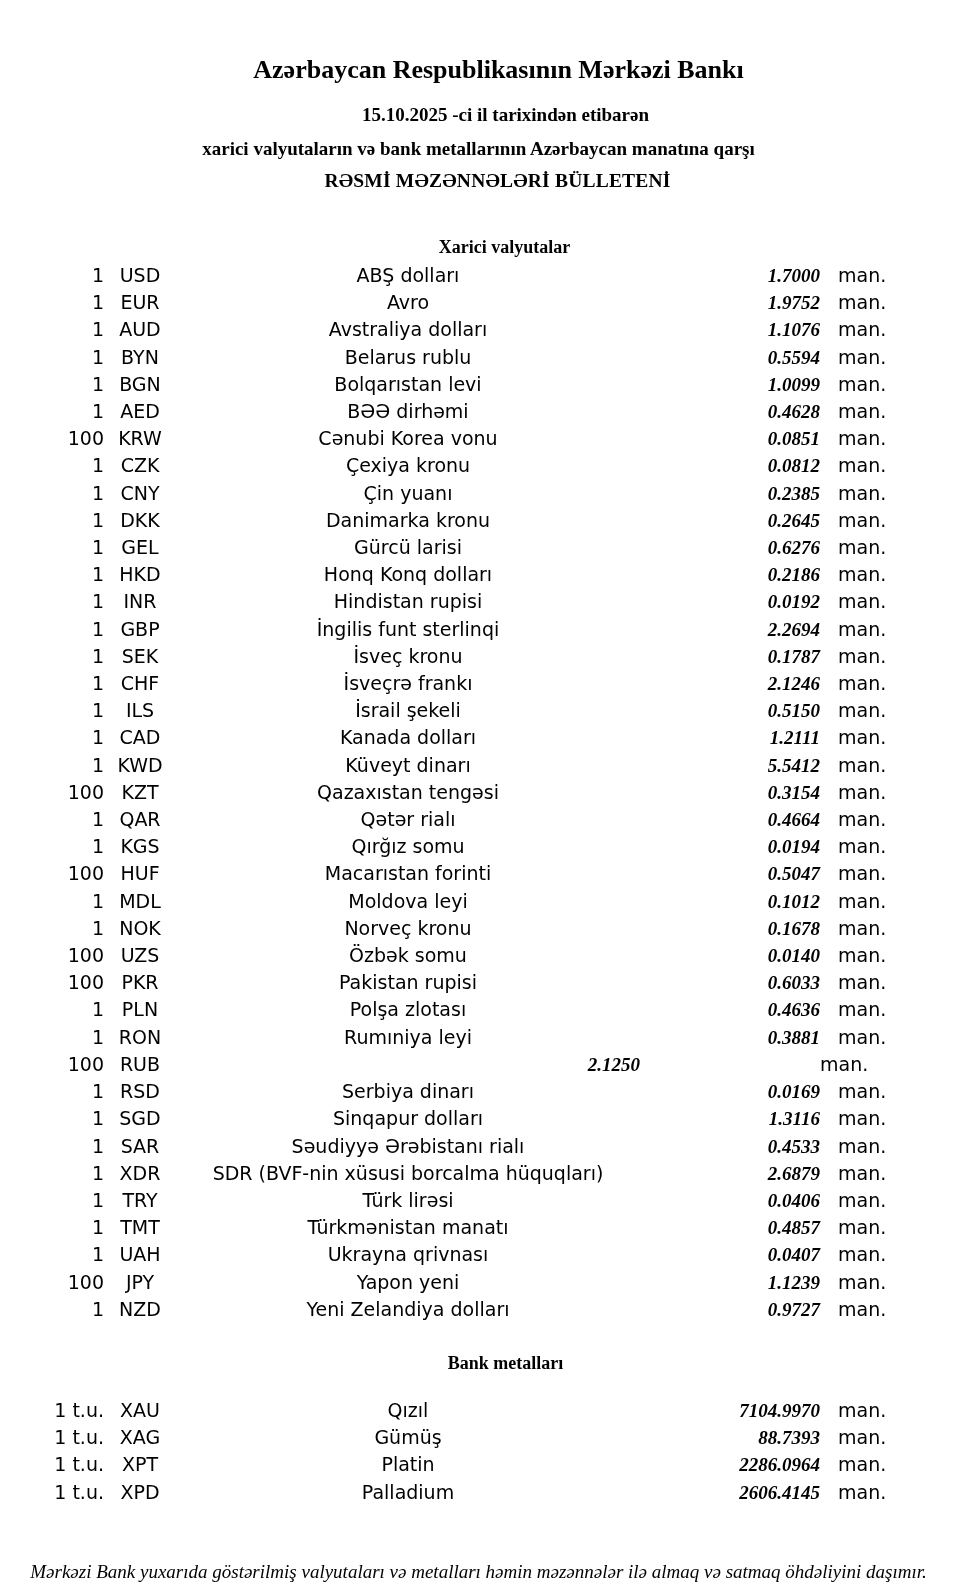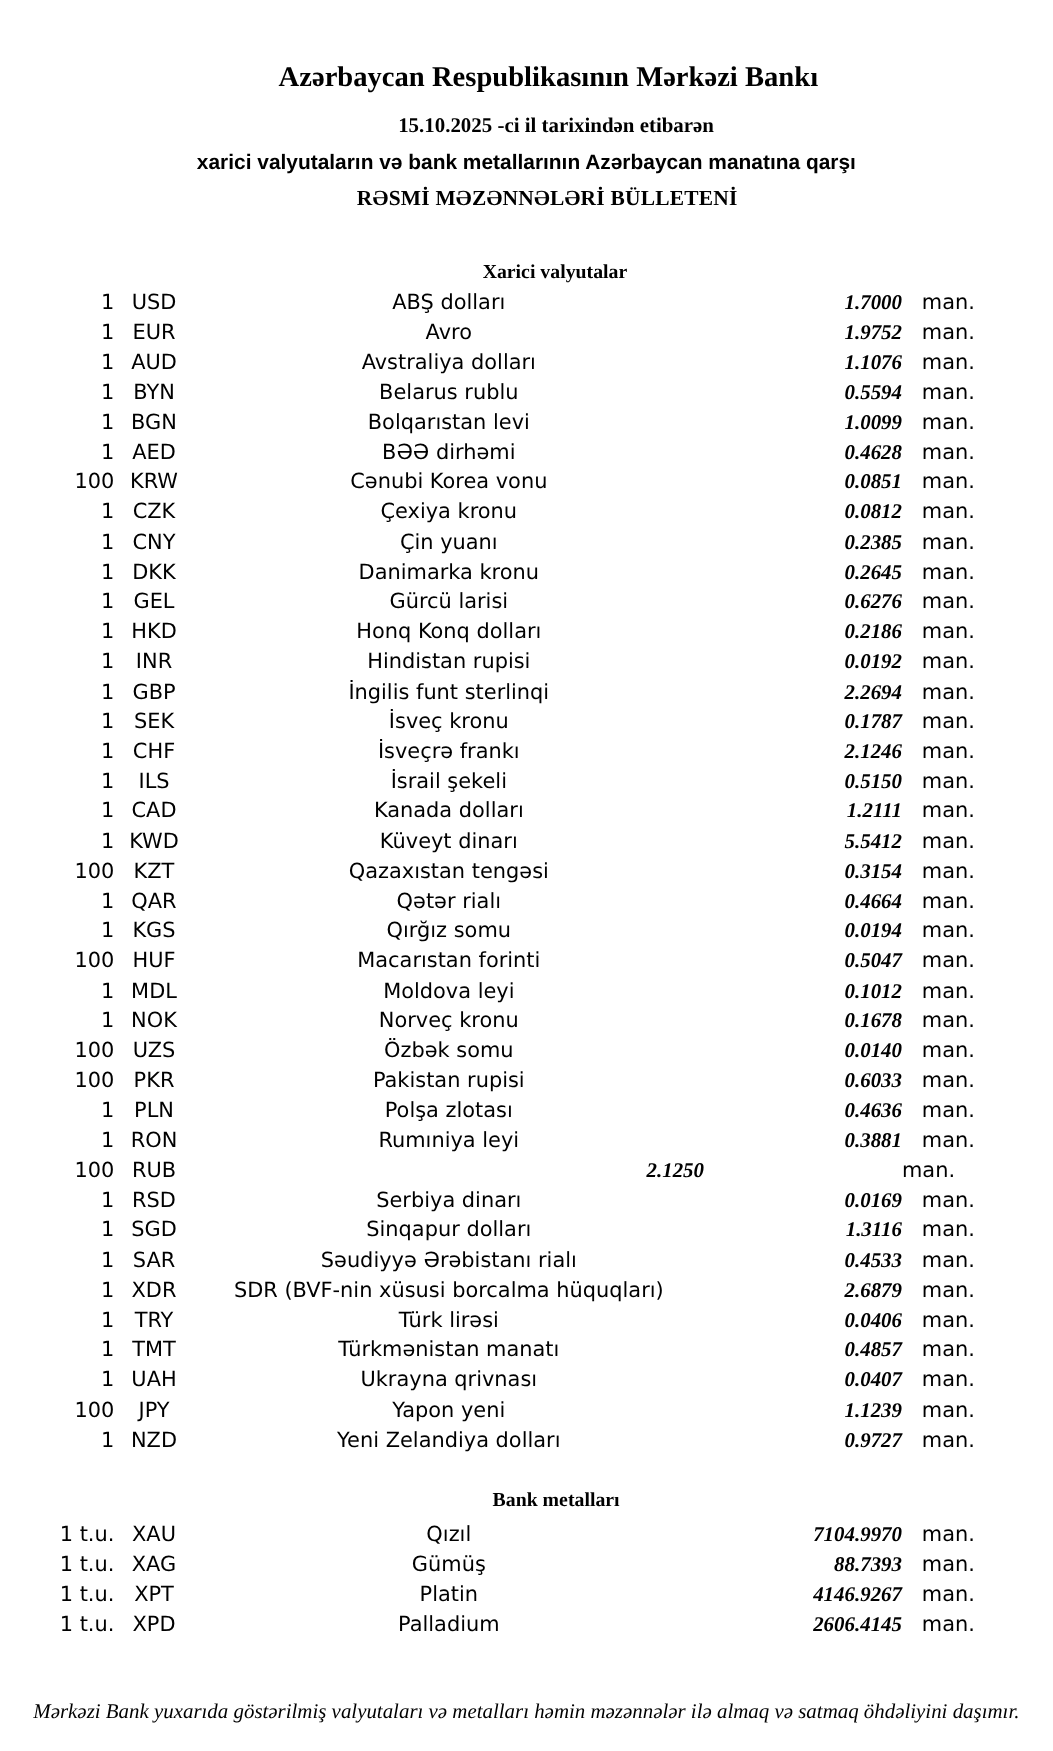--- a/index.html
+++ b/index.html
@@ -26,21 +26,21 @@
   }
   .date-line {
     font-family: "Liberation Serif", serif;
     font-weight: bold;
     font-size: 19px;
     line-height: 24px;
     margin-top: 17px;
     padding-left: 54px;
   }
   .scope-line {
-    font-family: Liberation Sans, sans-serif;
+    font-family: Liberation Serif, serif;
     font-weight: bold;
     font-size: 19px;
     line-height: 24px;
     margin-top: 10px;
   }
   .bulletin-line {
     font-family: "Liberation Serif", serif;
     font-weight: bold;
     font-size: 19.5px;
     line-height: 24px;
@@ -54,21 +54,21 @@
     font-size: 18px;
     line-height: 24px;
   }
   .section-title.currencies { margin-top: 42px; padding-left: 52px; }
   .section-title.metals     { margin-top: 28px; padding-left: 54px; }
 
   .rate-table {
     width: 882px;
     margin-top: 3px;
   }
-  .rate-table.metals { margin-top: 7px; }
+  .rate-table.metals { margin-top: 22px; }
 
   .rate-row {
     display: grid;
     grid-template-columns: 104px 72px 464px 180px 18px 44px;
     line-height: 27.2px;
     font-size: 19px;
     white-space: nowrap;
   }
   .cell-qty  { text-align: right; }
   .cell-code { text-align: center; }
@@ -475,21 +475,21 @@
     <span class="cell-name">Gümüş</span>
     <span class="cell-rate">88.7393</span>
     <span class="cell-gap"></span>
     <span class="cell-unit">man.</span>
   </div>
 
   <div class="rate-row">
     <span class="cell-qty">1 t.u.</span>
     <span class="cell-code">XPT</span>
     <span class="cell-name">Platin</span>
-    <span class="cell-rate">4146.9267</span>
+    <span class="cell-rate">2286.0964</span>
     <span class="cell-gap"></span>
     <span class="cell-unit">man.</span>
   </div>
 
   <div class="rate-row">
     <span class="cell-qty">1 t.u.</span>
     <span class="cell-code">XPD</span>
     <span class="cell-name">Palladium</span>
     <span class="cell-rate">2606.4145</span>
     <span class="cell-gap"></span>

